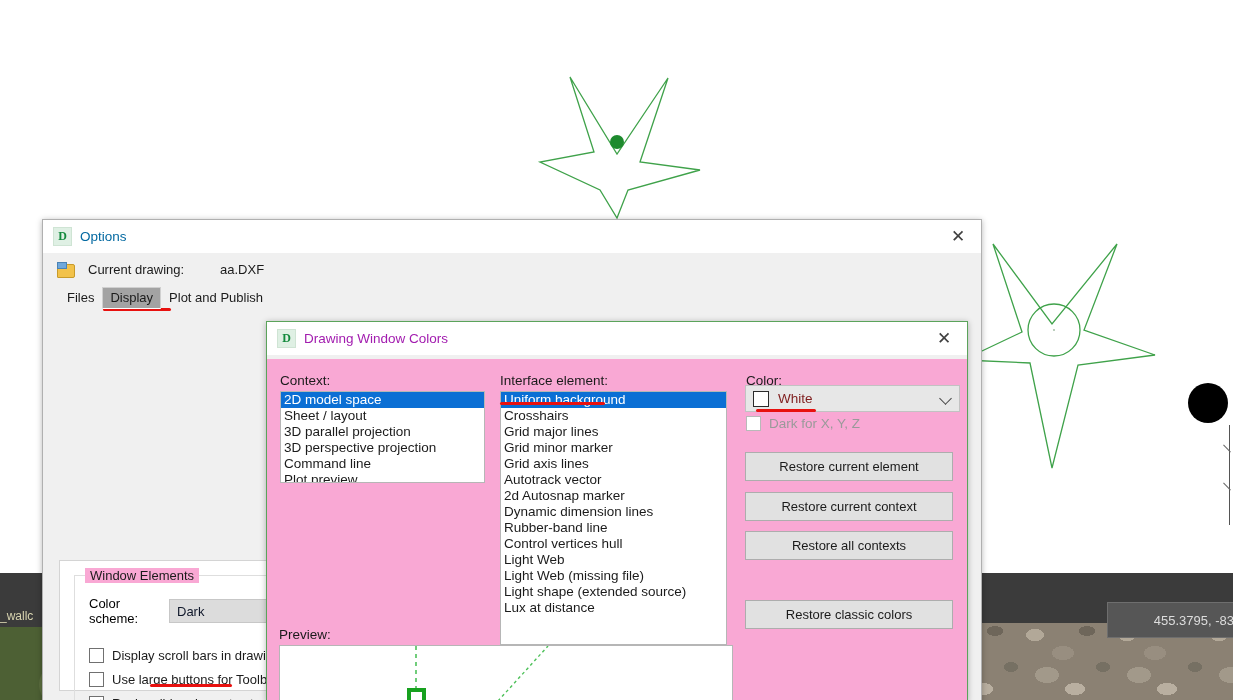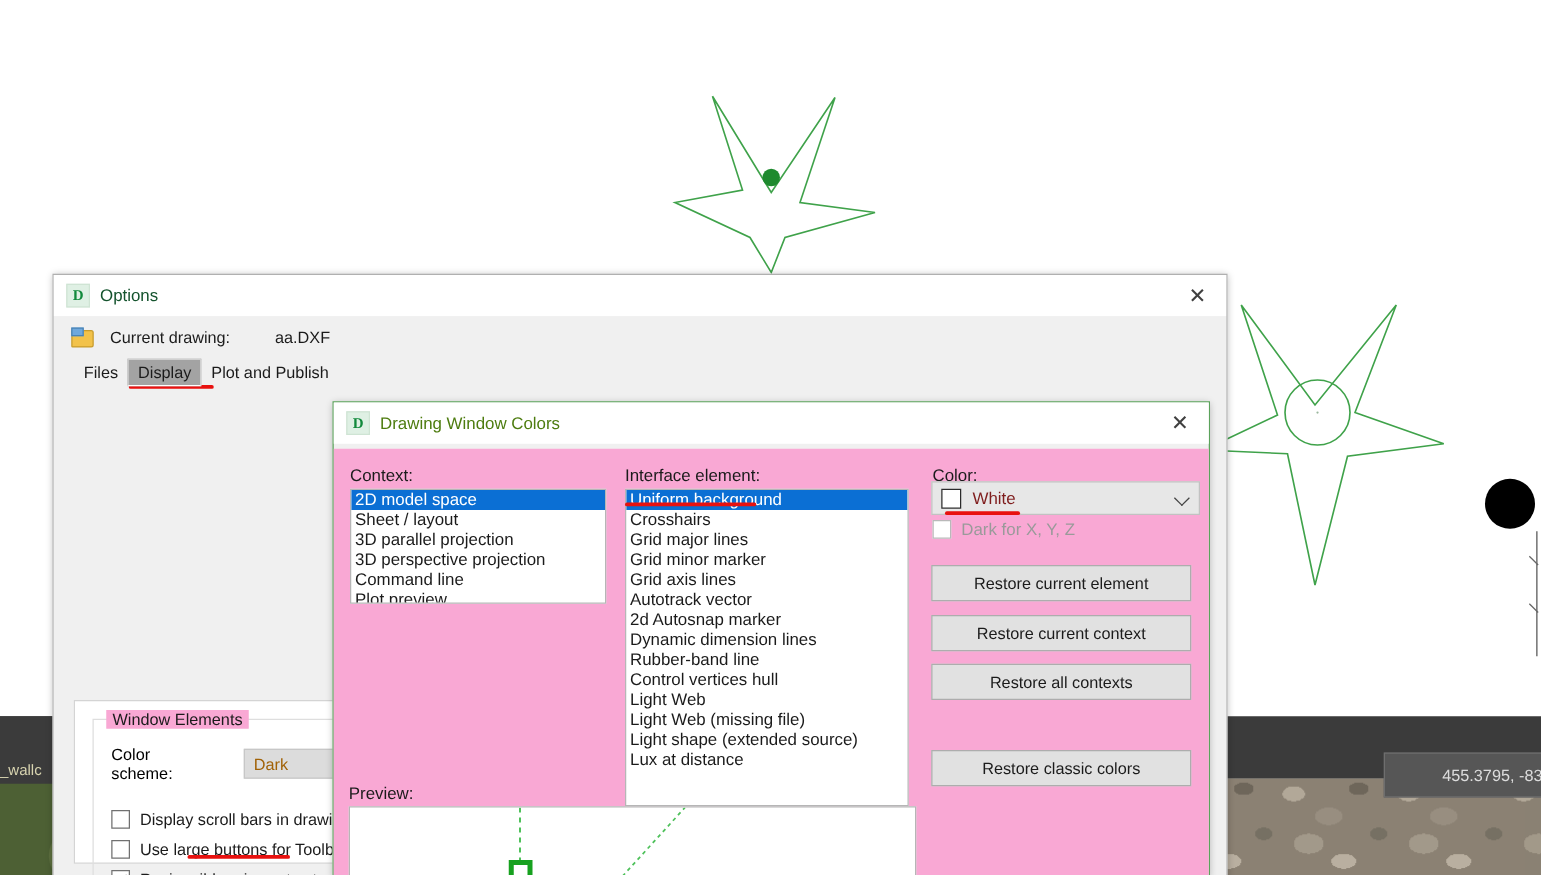--- a/index.html
+++ b/index.html
@@ -69,22 +69,22 @@
   .right-vline { position:absolute; left:1229px; top:425px; width:1px; height:100px; background:#555; }
   .right-tick1 { position:absolute; left:1222px; top:448px; width:10px; height:1px; background:#666; transform:rotate(45deg); }
   .right-tick2 { position:absolute; left:1222px; top:486px; width:10px; height:1px; background:#666; transform:rotate(45deg); }
 
   
   .dialog { position:absolute; background:#f0f0f0; box-shadow: 0 1px 6px rgba(0,0,0,.28); }
   .dlg-titlebar {
     height:33px; background:#ffffff; display:flex; align-items:center;
     padding-left:10px; position:relative;
   }
-  .dlg-title { font-size:13.5px; color:#14532d; margin-left:8px; }
-  .dlg-title.active { color:#4d7c0f; }
+  .dlg-title { font-size:13.5px; color:#0369a1; margin-left:8px; }
+  .dlg-title.active { color:#a21caf; }
   .dlg-close {
     position:absolute; right:0; top:0; width:46px; height:33px;
     display:flex; align-items:center; justify-content:center;
     color:#404040; font-size:17px; line-height:1;
   }
   .app-icon {
     width:17px; height:17px; background:#dff0e4; border:1px solid #cfe4d4;
     color:#128a3c; font-weight:bold; font-size:12px;
     display:flex; align-items:center; justify-content:center;
     font-family:"Liberation Serif", serif;
@@ -114,21 +114,21 @@
   }
   .group-legend {
     position:absolute; left:10px; top:-8px; background:#f9a8d4;
     font-size:13px; color:#1b1b1b; padding:0 5px;
   }
 
   .cscheme { position:absolute; left:14px; top:20px; display:flex; align-items:center; }
   .cscheme-label { width:80px; font-size:13px; }
   .cscheme-combo {
     width:118px; height:22px; background:#dcdcdc; border:1px solid #c7c7c7;
-    font-size:13px; display:flex; align-items:center; padding-left:7px; color:#a16207;margin-left:26px;
+    font-size:13px; display:flex; align-items:center; padding-left:7px; color:#0f172a;
   }
 
   .cbrow { position:absolute; left:14px; display:flex; align-items:center; font-size:13px; color:#1b1b1b; }
   .cb {
     width:13px; height:13px; border:1px solid #707070; background:#fff;
     margin-right:8px; position:relative; flex:none;
   }
   .cb.on::after {
     content:""; position:absolute; left:3px; top:0px; width:5px; height:9px;
     border:solid #4a4a4a; border-width:0 1.6px 1.6px 0; transform:rotate(42deg);

